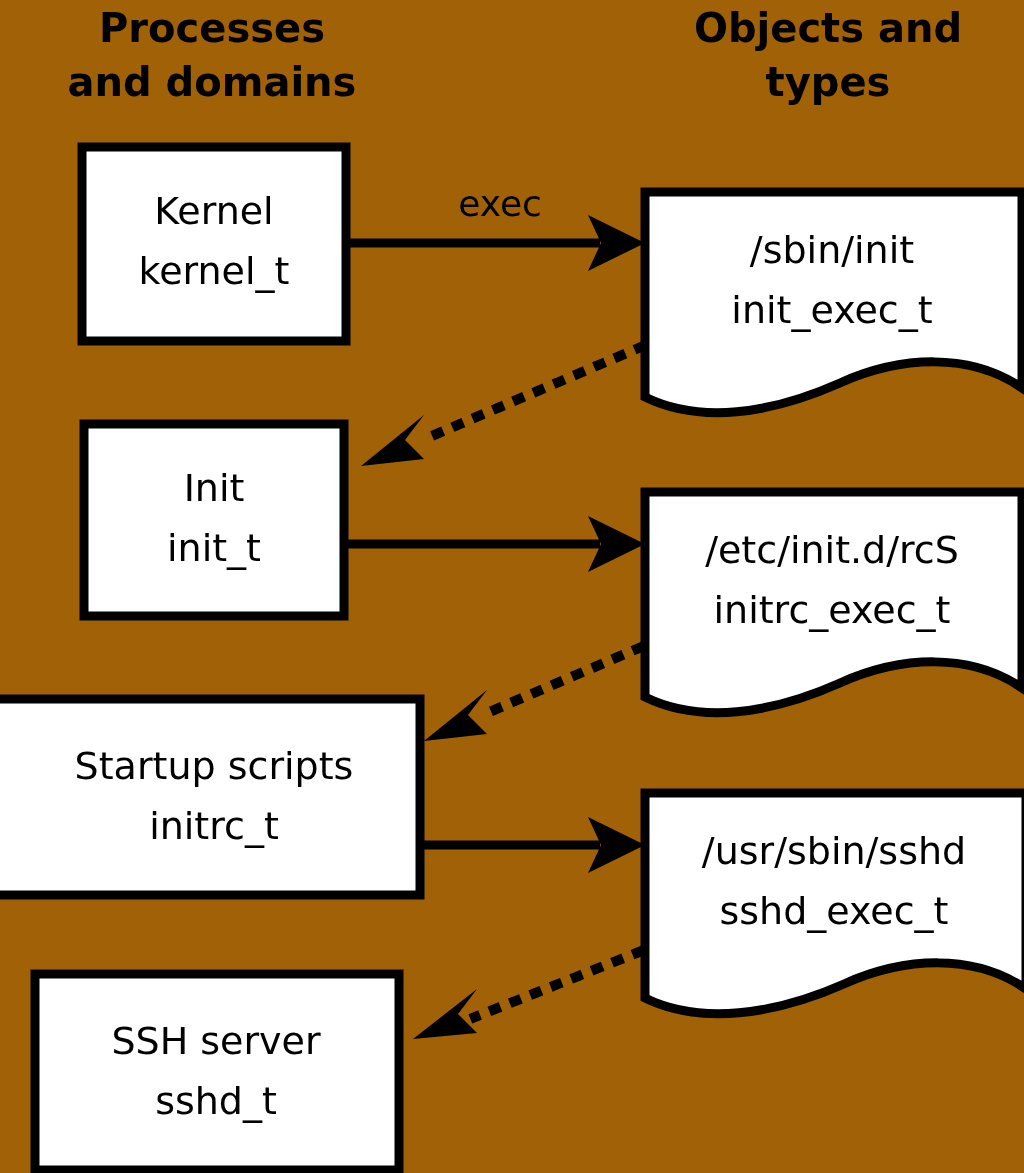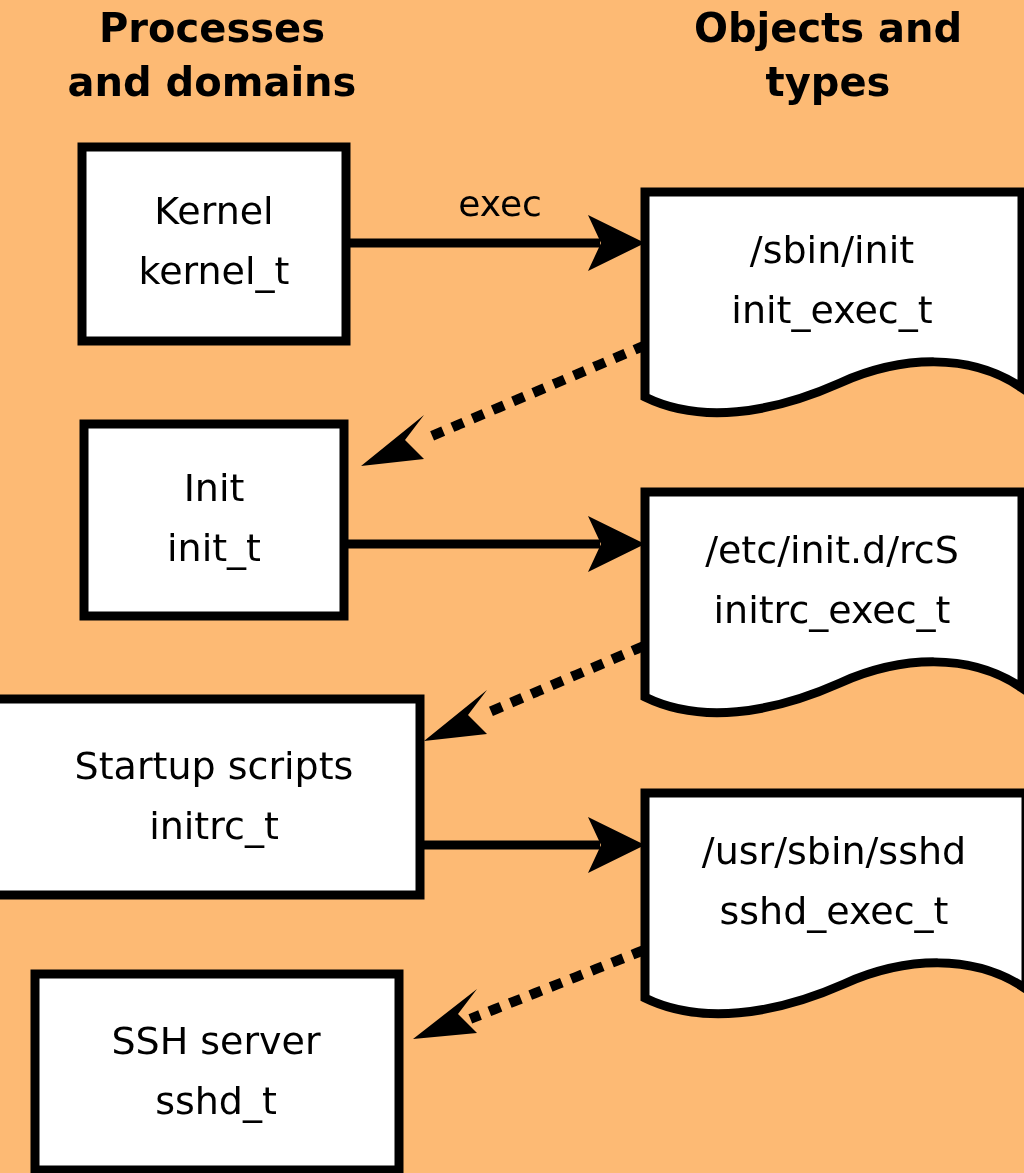--- a/index.html
+++ b/index.html
@@ -10,21 +10,21 @@
   body {
     width: 1024px;
     height: 1173px;
     font-family: "DejaVu Sans", sans-serif;
     overflow: hidden;
   }
   #diagram-root {
     position: relative;
     width: 1024px;
     height: 1173px;
-    background: #fdba74;
+    background: #a16207;
   }
   svg.diagram {
     display: block;
     width: 1024px;
     height: 1173px;
   }
   .col-header {
     font-family: "DejaVu Sans", sans-serif;
     font-weight: bold;
     font-size: 40px;

